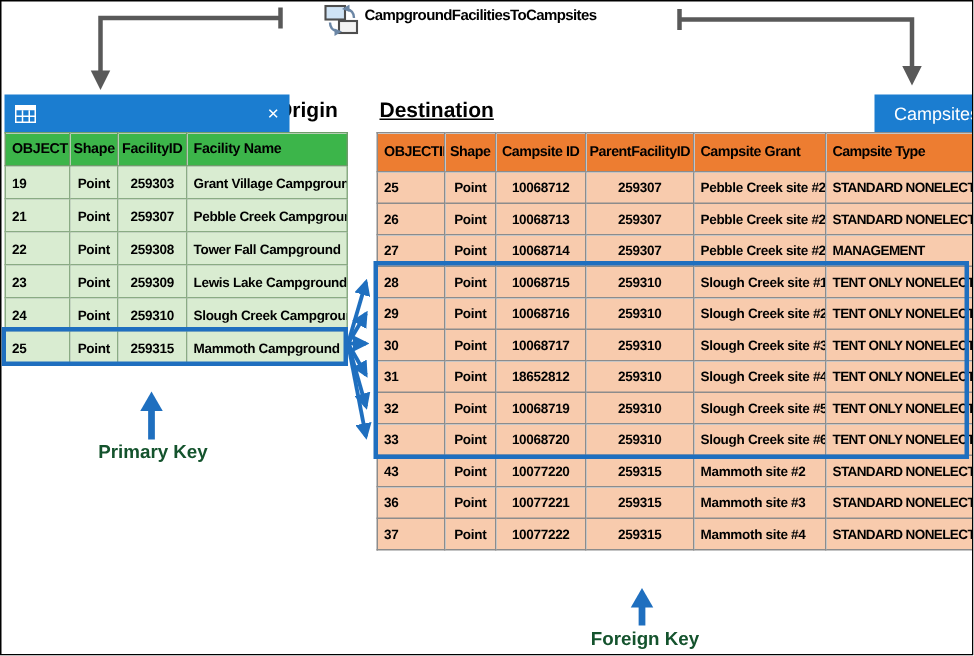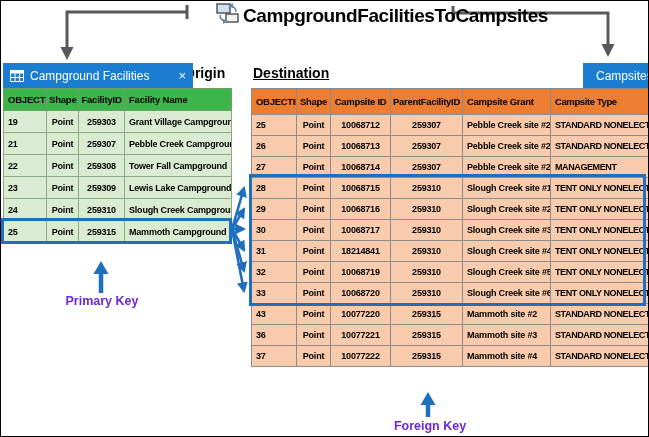--- a/index.html
+++ b/index.html
@@ -24,26 +24,26 @@
   .origin-tbl td{height:22px;background:#d9ecd1;border:1px solid #8aab84;}
   .origin-tbl .c0,.origin-tbl .c3{text-align:left;padding-left:4px;}
 
   .dest-tbl{left:250px;top:87px;width:397px;font-size:9px;}
   .dest-tbl th{height:26px;background:#ed7d31;font-size:9.5px;border:1px solid #8c8c8c;letter-spacing:-0.3px;}
   .dest-tbl td{height:21px;background:#f8cbad;border:1px solid #8c8c8c;}
   .dest-tbl .c0,.dest-tbl .c4,.dest-tbl .c5{text-align:left;padding-left:4px;}
   .dest-tbl .c5{letter-spacing:-0.4px;}
 
   
-  .rel-title{position:absolute;left:242px;top:4px;font-size:19px;font-weight:bold;
+  .rel-title{position:absolute;left:242px;top:4px;font-size:10px;font-weight:bold;
              letter-spacing:-0.4px;color:#000;}
   .side-label{position:absolute;top:64px;font-size:14px;font-weight:bold;color:#000;}
   #origin-label{left:183px;}
   #destination-label{left:252px;text-decoration:underline;}
-  .key-label{position:absolute;color:#6d28d9;font-weight:bold;font-size:12.5px;
+  .key-label{position:absolute;color:#14532d;font-weight:bold;font-size:12.5px;
              width:90px;text-align:center;}
   #primary-key-label{left:56px;top:293px;}
   #foreign-key-label{left:384px;top:418px;}
 
   .hl{position:absolute;border:3px solid #1f6fbf;pointer-events:none;}
   #origin-highlight{left:0;top:217px;width:225px;height:20px;}
   #destination-highlight{left:248px;top:173px;width:391px;height:126px;}
 
   svg.overlay{position:absolute;left:0;top:0;pointer-events:none;}
   .rel-icon{position:absolute;left:215px;top:2px;}
@@ -106,21 +106,20 @@
   <div class="side-label" id="destination-label">Destination</div>
 
   <div class="tab tab-left">
     <svg width="14" height="12" viewBox="0 0 14 12">
       <rect x="0.5" y="0.5" width="13" height="11" fill="none" stroke="#fff"></rect>
       <rect x="0.5" y="0.5" width="13" height="3" fill="#fff"></rect>
       <line x1="5" y1="3.5" x2="5" y2="11.5" stroke="#fff"></line>
       <line x1="9.5" y1="3.5" x2="9.5" y2="11.5" stroke="#fff"></line>
       <line x1="0.5" y1="7.5" x2="13.5" y2="7.5" stroke="#fff"></line>
     </svg>
-    <span>Campground Facilities</span>
     <span class="close">×</span>
   </div>
 
   <div class="tab tab-right">
     <svg width="14" height="12" viewBox="0 0 14 12">
       <rect x="0.5" y="0.5" width="13" height="11" fill="none" stroke="#fff"></rect>
       <rect x="0.5" y="0.5" width="13" height="3" fill="#fff"></rect>
       <line x1="5" y1="3.5" x2="5" y2="11.5" stroke="#fff"></line>
       <line x1="9.5" y1="3.5" x2="9.5" y2="11.5" stroke="#fff"></line>
       <line x1="0.5" y1="7.5" x2="13.5" y2="7.5" stroke="#fff"></line>
@@ -248,21 +247,21 @@
           <td class="c0">30</td>
           <td class="c1">Point</td>
           <td class="c2">10068717</td>
           <td class="c3">259310</td>
           <td class="c4">Slough Creek site #3</td>
           <td class="c5">TENT ONLY NONELECTRIC</td>
         </tr>
         <tr>
           <td class="c0">31</td>
           <td class="c1">Point</td>
-          <td class="c2">18214841</td>
+          <td class="c2">18652812</td>
           <td class="c3">259310</td>
           <td class="c4">Slough Creek site #4</td>
           <td class="c5">TENT ONLY NONELECTRIC</td>
         </tr>
         <tr>
           <td class="c0">32</td>
           <td class="c1">Point</td>
           <td class="c2">10068719</td>
           <td class="c3">259310</td>
           <td class="c4">Slough Creek site #5</td>

